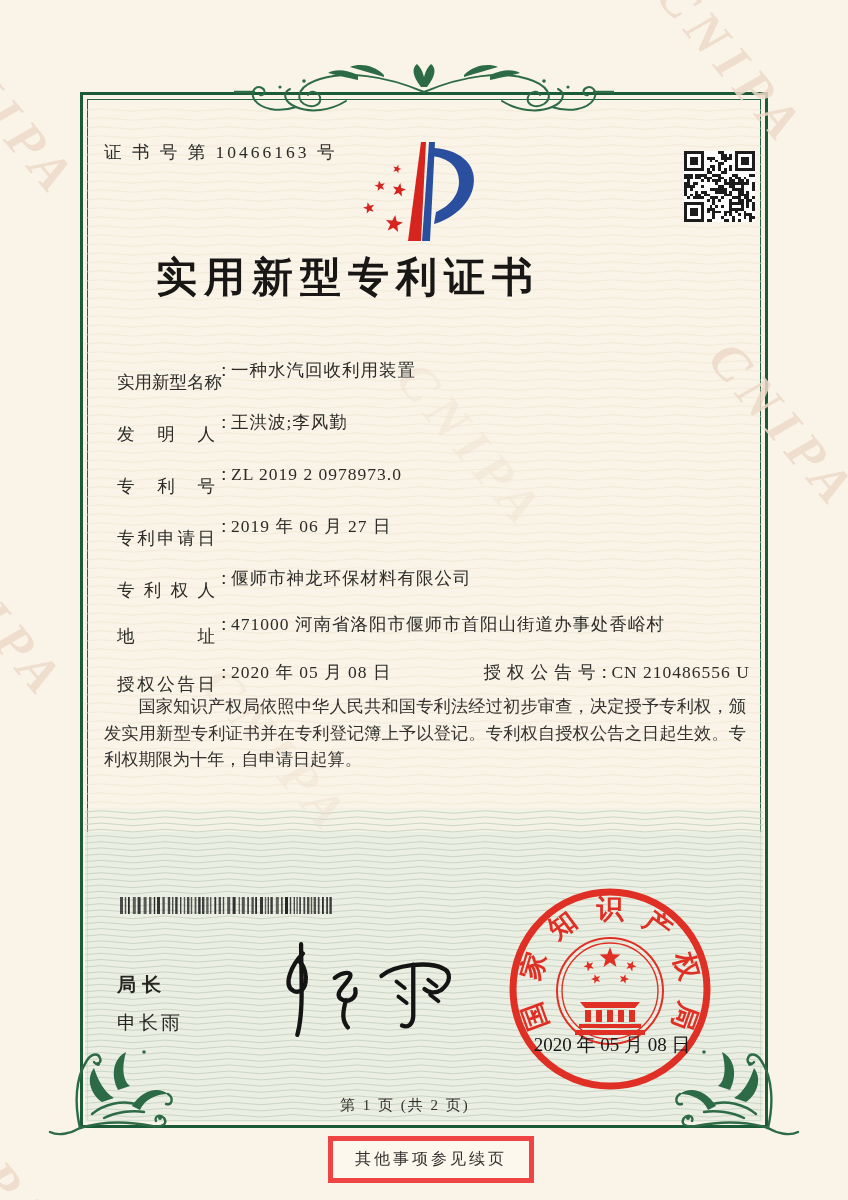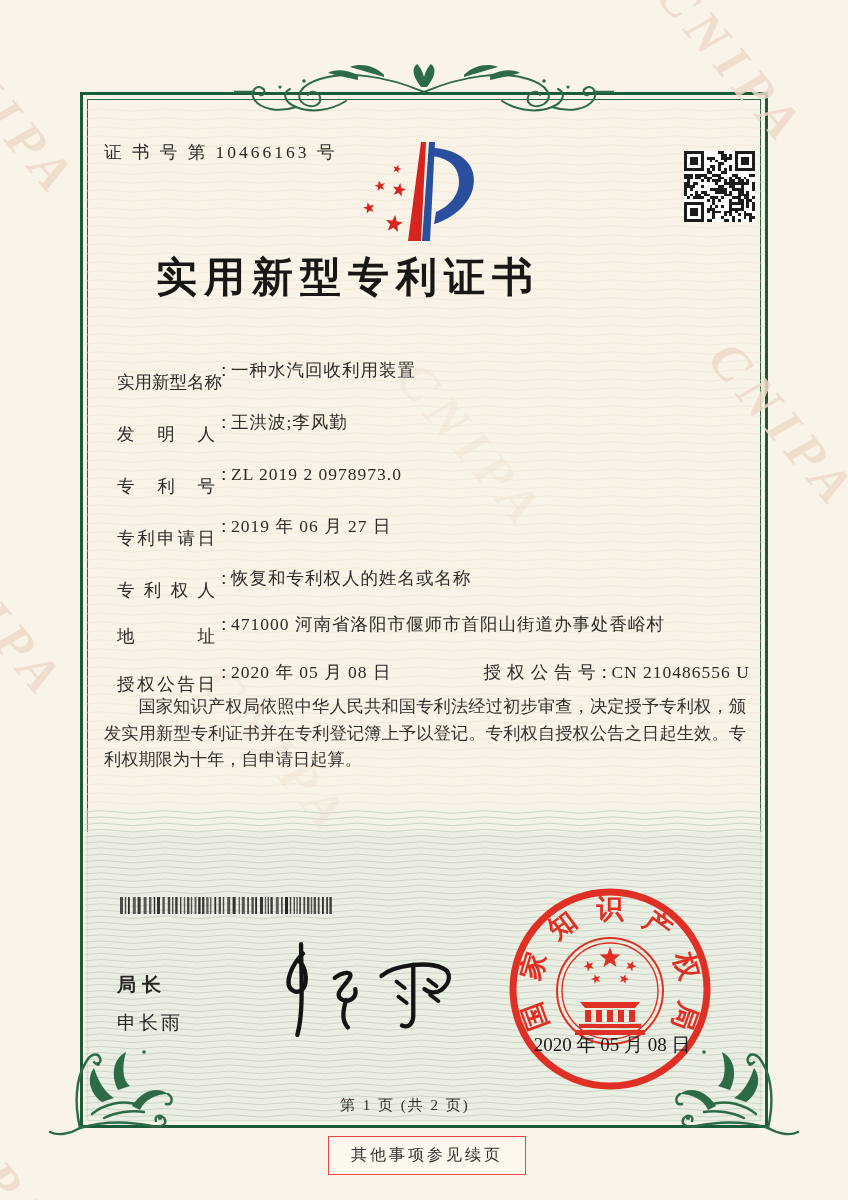--- a/index.html
+++ b/index.html
@@ -53,21 +53,21 @@
   #barcode{left:120px;top:897px;z-index:5;}
   #signer-title{left:117px;top:972px;font-size:19px;letter-spacing:6px;z-index:5;color:#262522;font-weight:bold;}
   #signer-name{left:117px;top:1010px;font-size:19px;letter-spacing:3px;z-index:5;color:#262522;}
   #signature{left:245px;top:935px;z-index:6;}
   #seal{left:505px;top:884px;z-index:7;opacity:.94;}
   .seal-char{font-family:"Liberation Serif","DejaVu Serif",serif;font-weight:bold;font-size:27px;fill:#e0251a;text-anchor:middle;dominant-baseline:middle;}
   #seal-date{left:523px;top:1032px;width:178px;text-align:center;font-size:19px;color:#171717;z-index:8;letter-spacing:0;white-space:nowrap;}
   #page-info{left:340px;top:1096px;font-size:15px;letter-spacing:2px;z-index:5;color:#33312d;text-align:right;}
   #cont-note{
     left:328px;top:1136px;z-index:5;padding:8px 22px;
-    background:#fcf8ed;border:1px solid #ef4444;
+    background:#fcf8ed;border:5px solid #ef4444;
     font-size:16px;letter-spacing:3px;color:#343230;
   }
   
   .orn{position:absolute;z-index:4;pointer-events:none;}
   #waves{position:absolute;left:85px;top:96px;z-index:1;pointer-events:none;}
 </style>
 </head>
 <body>
 
 <svg id="waves" width="678" height="1026">
@@ -494,21 +494,21 @@
 <div class="field-row" id="row1">
   <span class="f-label">发明人</span><span class="f-colon">：</span><span class="f-value">王洪波;李风勤</span>
 </div>
 <div class="field-row" id="row2">
   <span class="f-label">专利号</span><span class="f-colon">：</span><span class="f-value">ZL 2019 2 0978973.0</span>
 </div>
 <div class="field-row" id="row3">
   <span class="f-label">专利申请日</span><span class="f-colon">：</span><span class="f-value">2019 年 06 月 27 日</span>
 </div>
 <div class="field-row" id="row4">
-  <span class="f-label">专利权人</span><span class="f-colon">：</span><span class="f-value">恢复和专利权人的姓名或名称</span>
+  <span class="f-label">专利权人</span><span class="f-colon">：</span><span class="f-value">偃师市神龙环保材料有限公司</span>
 </div>
 <div class="field-row" id="row5">
   <span class="f-label">地址</span><span class="f-colon">：</span><span class="f-value">471000 河南省洛阳市偃师市首阳山街道办事处香峪村</span>
 </div>
 <div class="field-row" id="row-grant">
   <span class="f-label">授权公告日</span><span class="f-colon">：</span><span class="f-value">2020 年 05 月 08 日</span><span class="f-label2">授权公告号</span><span class="f-colon">：</span><span class="f-value">CN 210486556 U</span>
 </div>
 
 <div id="paras" class="abs">
   <p>国家知识产权局依照中华人民共和国专利法经过初步审查，决定授予专利权，颁发实用新型专利证书并在专利登记簿上予以登记。专利权自授权公告之日起生效。专利权期限为十年，自申请日起算。</p>

